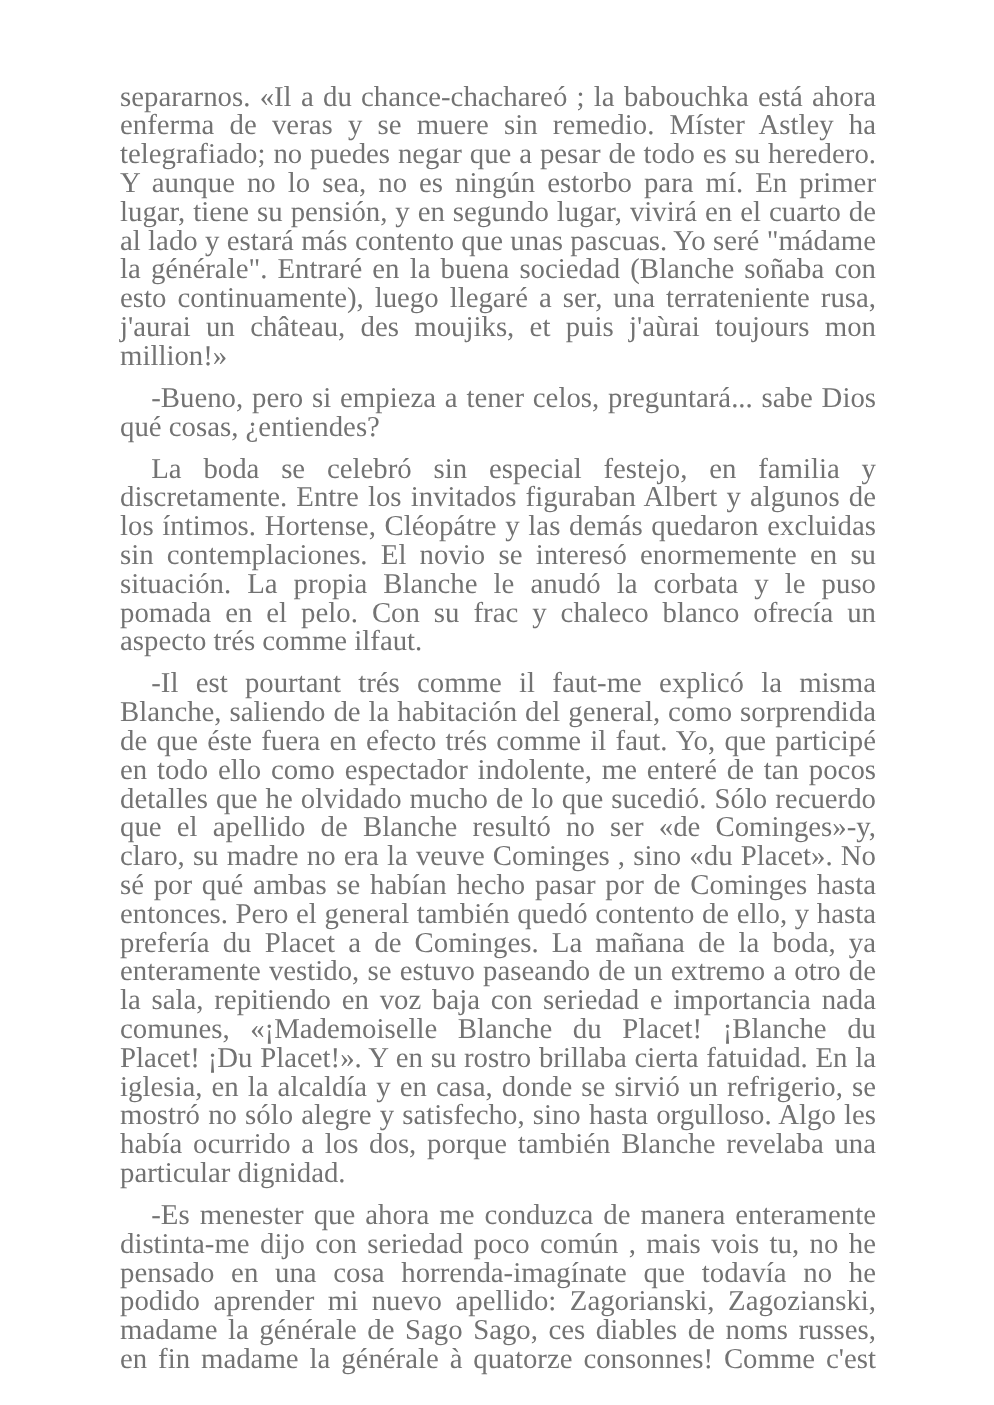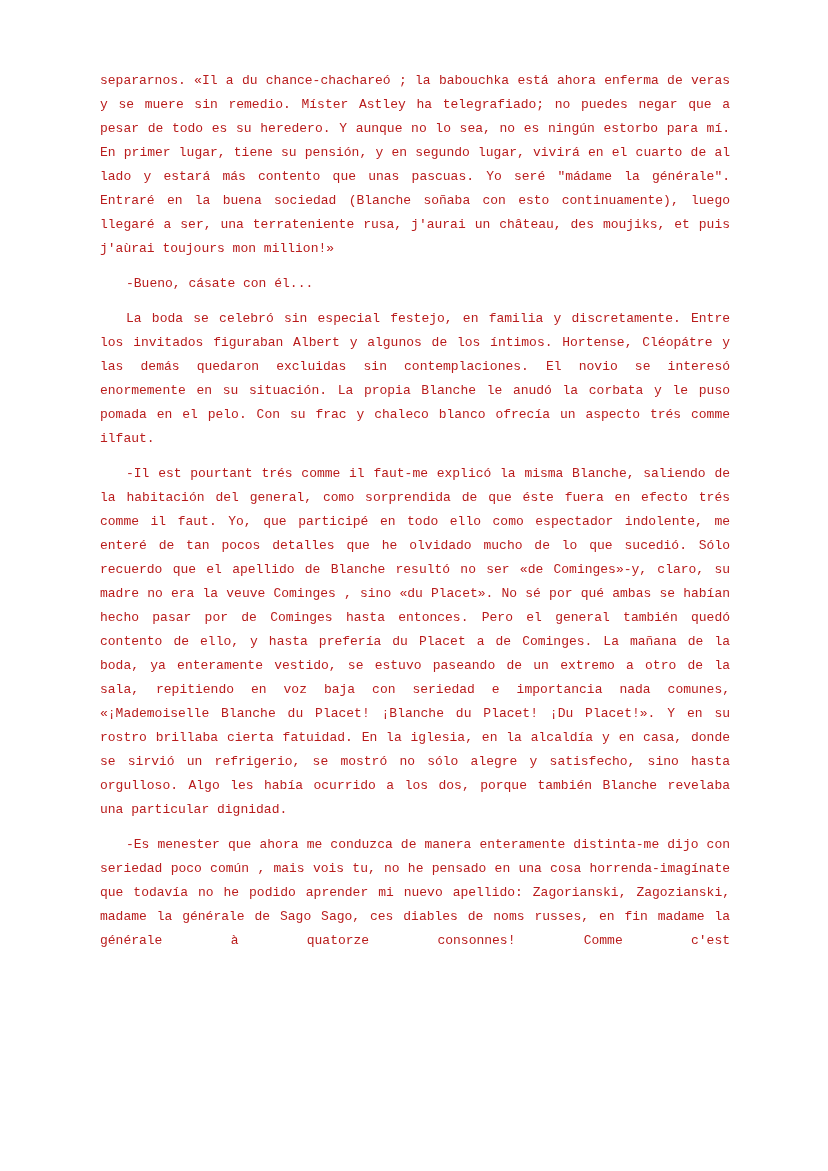--- a/index.html
+++ b/index.html
@@ -11,37 +11,37 @@
       width: 828px;
       height: 1171px;
       position: relative;
       overflow: hidden;
     }
     .page {
       position: absolute;
       left: 100px;
       top: 69px;
       width: 630px;
-      font-family: Liberation Mono, monospace;
-      font-size: 13px;
+      font-family: Liberation Serif, serif;
+      font-size: 24px;
       line-height: 24px;
-      color: #b91c1c;
+      color: #737373;
     }
     .para {
       margin: 0 0 11px 0;
       text-align: justify;
       text-indent: 26px;
       hyphens: none;
     }
     .para.no-indent {
       text-indent: 0;
     }
   </style>
 </head>
 <body>
 
 <div class="page">
   <p class="para no-indent">separarnos. «Il a du chance-chachareó ; la babouchka está ahora enferma de veras y se muere sin remedio. Míster Astley ha telegrafiado; no puedes negar que a pesar de todo es su heredero. Y aunque no lo sea, no es ningún estorbo para mí. En primer lugar, tiene su pensión, y en segundo lugar, vivirá en el cuarto de al lado y estará más contento que unas pascuas. Yo seré "mádame la générale". Entraré en la buena sociedad (Blanche soñaba con esto continuamente), luego llegaré a ser, una terrateniente rusa, j'aurai un château, des moujiks, et puis j'aùrai toujours mon million!»</p>
-  <p class="para">-Bueno, cásate con él...</p>
+  <p class="para">-Bueno, pero si empieza a tener celos, preguntará... sabe Dios qué cosas, ¿entiendes?</p>
   <p class="para">La boda se celebró sin especial festejo, en familia y discretamente. Entre los invitados figuraban Albert y algunos de los íntimos. Hortense, Cléopátre y las demás quedaron excluidas sin contemplaciones. El novio se interesó enormemente en su situación. La propia Blanche le anudó la corbata y le puso pomada en el pelo. Con su frac y chaleco blanco ofrecía un aspecto trés comme ilfaut.</p>
   <p class="para">-Il est pourtant trés comme il faut-me explicó la misma Blanche, saliendo de la habitación del general, como sorprendida de que éste fuera en efecto trés comme il faut. Yo, que participé en todo ello como espectador indolente, me enteré de tan pocos detalles que he olvidado mucho de lo que sucedió. Sólo recuerdo que el apellido de Blanche resultó no ser «de Cominges»-y, claro, su madre no era la veuve Cominges , sino «du Placet». No sé por qué ambas se habían hecho pasar por de Cominges hasta entonces. Pero el general también quedó contento de ello, y hasta prefería du Placet a de Cominges. La mañana de la boda, ya enteramente vestido, se estuvo paseando de un extremo a otro de la sala, repitiendo en voz baja con seriedad e importancia nada comunes, «¡Mademoiselle Blanche du Placet! ¡Blanche du Placet! ¡Du Placet!». Y en su rostro brillaba cierta fatuidad. En la iglesia, en la alcaldía y en casa, donde se sirvió un refrigerio, se mostró no sólo alegre y satisfecho, sino hasta orgulloso. Algo les había ocurrido a los dos, porque también Blanche revelaba una particular dignidad.</p>
   <p class="para last-line-justify" style="text-align-last: justify;">-Es menester que ahora me conduzca de manera enteramente distinta-me dijo con seriedad poco común , mais vois tu, no he pensado en una cosa horrenda-imagínate que todavía no he podido aprender mi nuevo apellido: Zagorianski, Zagozianski, madame la générale de Sago Sago, ces diables de noms russes, en fin madame la générale à quatorze consonnes! Comme c'est</p>
 </div>
 
 </body></html>

